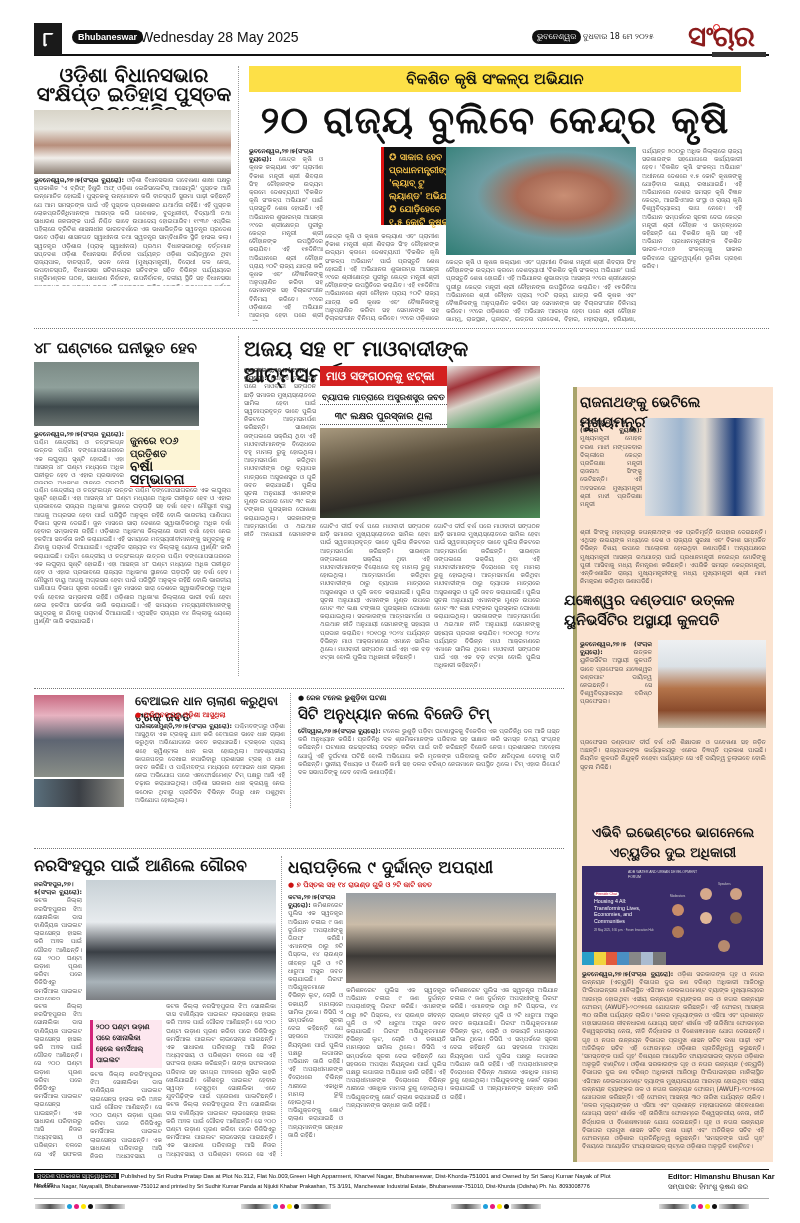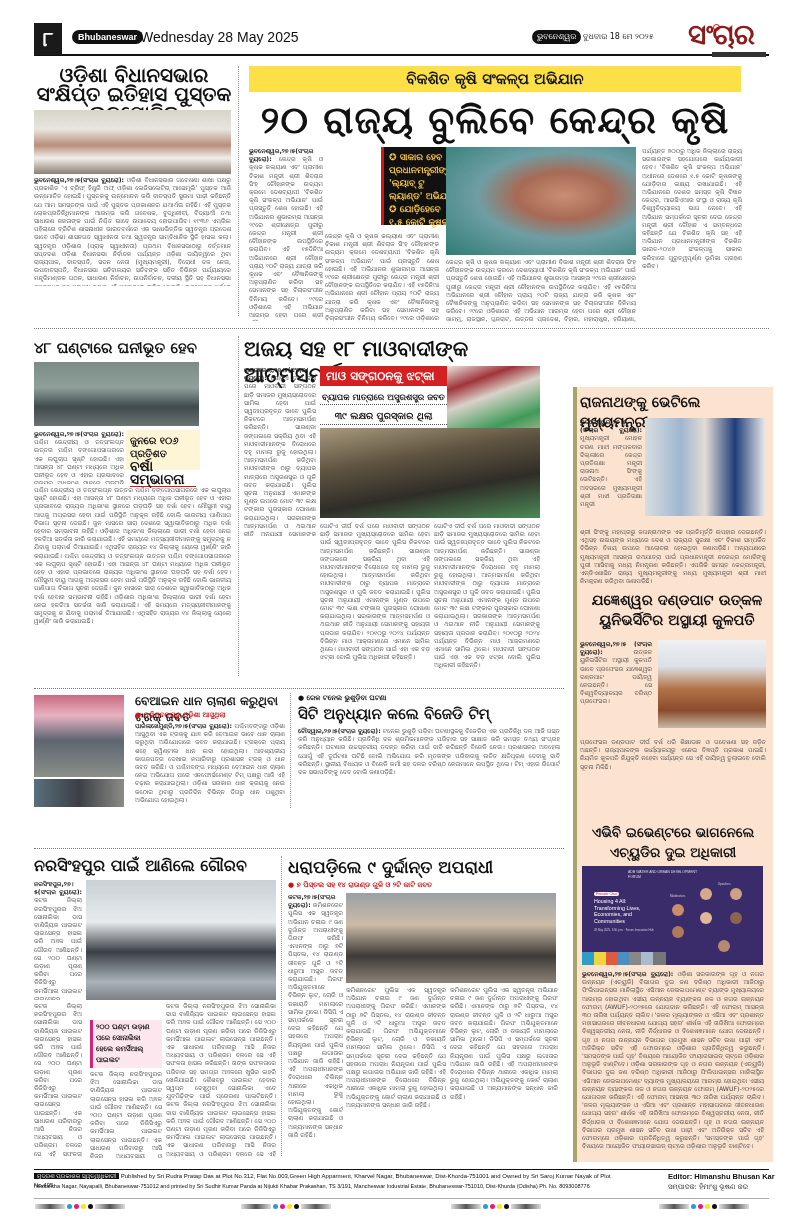--- a/index.html
+++ b/index.html
@@ -4,21 +4,21 @@
 <style>
   * { box-sizing: border-box; margin: 0; padding: 0; }
   body { width: 800px; height: 1223px; background: #fff; font-family: "DejaVu Sans", sans-serif; color: #111; position: relative; overflow: hidden; }
   .abs { position: absolute; }
   .masthead { left: 34px; top: 22px; width: 735px; height: 34px; border-bottom: 2px solid #111; }
   .page-num { left: 34px; top: 23px; width: 28px; height: 32px; background: #1a1a1a; color: #fff; font-size: 20px; font-weight: bold; display:flex; align-items:center; justify-content:center; font-family:"DejaVu Sans Mono", monospace; }
   .city-pill { left: 72px; top: 30px; height: 14px; padding: 0 6px; background: #111; color: #fff; border-radius: 8px; font-size: 9px; font-weight: bold; line-height: 14px; font-family: "Liberation Sans", sans-serif; }
   .date-en { left: 140px; top: 30px; font-size: 14px; font-weight: normal; font-family: "Liberation Sans", sans-serif; line-height: 14px; text-align: right; }
   .city-pill-or { left: 532px; top: 30px; height: 14px; padding: 0 5px; background: #111; color:#fff; border-radius: 8px; font-size: 8px; line-height: 14px; }
   .date-or { left: 583px; top: 30px; font-size: 8px; line-height: 14px; }
-  .logo { left: 688px; top: 22px; font-size: 28px; font-weight: bold; color: #8b1c1c; letter-spacing: -1px; line-height: 30px; font-family: Liberation Mono, monospace; }
+  .logo { left: 688px; top: 22px; font-size: 28px; font-weight: bold; color: #8b1c1c; letter-spacing: -1px; line-height: 30px; }
   .logo-dot { left: 713px; top: 24px; width: 7px; height: 7px; border: 1.5px solid #d00; border-radius: 50%; }
   .logo-tag { left: 712px; top: 52px; width: 54px; height: 5px; background: #333; }
 
   .hl { font-weight: bold; line-height: 1.1; color: #111; }
   .body-text { font-size: 6.2px; line-height: 8.2px; color: #444; text-align: justify; overflow: hidden; }
   .img { background: linear-gradient(135deg, #8a8f96, #c9c2b4 40%, #6d5e52 70%, #9aa4aa); overflow: hidden; }
   .dotted-h { border-top: 1px dotted #777; height: 0; }
   .vrule-d { width: 0; border-left: 1px dotted #999; }
 
   .orange-band { background: #fde047; }
@@ -90,21 +90,21 @@
 <div class="abs img" style="left:320px;top:428px;width:220px;height:90px;background:linear-gradient(170deg,#a8997e 0%,#5e5340 35%,#2f2c27 65%,#4b8a56 100%);"></div>
 <div class="abs body-text" style="left:320px;top:522px;width:110px;height:154px;"><span>ଗୋଟିଏ ଦୀର୍ଘ ବର୍ଷ ପରେ ମାଓବାଦୀ ସଙ୍ଗଠନ ଛାଡ଼ି ସମାଜର ମୁଖ୍ୟସ୍ରୋତରେ ସାମିଲ ହେବା ପାଇଁ ସ୍ୱତଃପ୍ରବୃତ୍ତ ଭାବେ ପୁଲିସ ନିକଟରେ ଆତ୍ମସମର୍ପଣ କରିଛନ୍ତି। ସାରଣ୍ଡା ଜଙ୍ଗଲରେ ସକ୍ରିୟ ଥିବା ଏହି ମାଓବାଦୀମାନଙ୍କ ବିରୋଧରେ ବହୁ ମାମଲା ରୁଜୁ ହୋଇଥିଲା। ଆତ୍ମସମର୍ପଣ କରିଥିବା ମାଓବାଦୀଙ୍କ ଠାରୁ ବ୍ୟାପକ ମାତ୍ରାରେ ଅସ୍ତ୍ରଶସ୍ତ୍ର ଓ ଗୁଳି ଜବତ କରାଯାଇଛି। ପୁଲିସ ସୂଚନା ଅନୁଯାୟୀ ଏମାନଙ୍କ ମୁଣ୍ଡ ଉପରେ ମୋଟ ୩୯ ଲକ୍ଷ ଟଙ୍କାର ପୁରସ୍କାର ଘୋଷଣା କରାଯାଇଥିଲା। ସରକାରଙ୍କ ଆତ୍ମସମର୍ପଣ ଓ ଥଇଥାନ ନୀତି ଅନୁଯାୟୀ ସେମାନଙ୍କୁ ସହାୟତା ପ୍ରଦାନ କରାଯିବ। ୨୦୧୦ରୁ ୨୦୨୪ ପର୍ଯ୍ୟନ୍ତ ବିଭିନ୍ନ ମାଓ ଆକ୍ରମଣରେ ଏମାନେ ସାମିଲ ଥିଲେ। ମାଓବାଦୀ ସଙ୍ଗଠନ ପାଇଁ ଏହା ଏକ ବଡ଼ ଝଟ୍‌କା ବୋଲି ପୁଲିସ ଅଧିକାରୀ କହିଛନ୍ତି।</span></div>
 <div class="abs body-text" style="left:434px;top:522px;width:106px;height:154px;"><span>ଗୋଟିଏ ଦୀର୍ଘ ବର୍ଷ ପରେ ମାଓବାଦୀ ସଙ୍ଗଠନ ଛାଡ଼ି ସମାଜର ମୁଖ୍ୟସ୍ରୋତରେ ସାମିଲ ହେବା ପାଇଁ ସ୍ୱତଃପ୍ରବୃତ୍ତ ଭାବେ ପୁଲିସ ନିକଟରେ ଆତ୍ମସମର୍ପଣ କରିଛନ୍ତି। ସାରଣ୍ଡା ଜଙ୍ଗଲରେ ସକ୍ରିୟ ଥିବା ଏହି ମାଓବାଦୀମାନଙ୍କ ବିରୋଧରେ ବହୁ ମାମଲା ରୁଜୁ ହୋଇଥିଲା। ଆତ୍ମସମର୍ପଣ କରିଥିବା ମାଓବାଦୀଙ୍କ ଠାରୁ ବ୍ୟାପକ ମାତ୍ରାରେ ଅସ୍ତ୍ରଶସ୍ତ୍ର ଓ ଗୁଳି ଜବତ କରାଯାଇଛି। ପୁଲିସ ସୂଚନା ଅନୁଯାୟୀ ଏମାନଙ୍କ ମୁଣ୍ଡ ଉପରେ ମୋଟ ୩୯ ଲକ୍ଷ ଟଙ୍କାର ପୁରସ୍କାର ଘୋଷଣା କରାଯାଇଥିଲା। ସରକାରଙ୍କ ଆତ୍ମସମର୍ପଣ ଓ ଥଇଥାନ ନୀତି ଅନୁଯାୟୀ ସେମାନଙ୍କୁ ସହାୟତା ପ୍ରଦାନ କରାଯିବ। ୨୦୧୦ରୁ ୨୦୨୪ ପର୍ଯ୍ୟନ୍ତ ବିଭିନ୍ନ ମାଓ ଆକ୍ରମଣରେ ଏମାନେ ସାମିଲ ଥିଲେ। ମାଓବାଦୀ ସଙ୍ଗଠନ ପାଇଁ ଏହା ଏକ ବଡ଼ ଝଟ୍‌କା ବୋଲି ପୁଲିସ ଅଧିକାରୀ କହିଛନ୍ତି।</span></div>
 
 <div class="abs peach olive-edge" style="left:573px;top:387px;width:200px;height:430px;"></div>
 <div class="abs hl" style="left:580px;top:392px;width:190px;font-size:14.5px;line-height:20px;">ରାଜନାଥଙ୍କୁ ଭେଟିଲେ ମୁଖ୍ୟମନ୍ତ୍ରୀ</div>
 <div class="abs body-text" style="left:580px;top:418px;width:62px;height:106px;"><span style="font-weight:bold;color:#222;">ଭୁବନେଶ୍ୱର,୨୭।୫ (ସଂଚାର ବ୍ୟୁରୋ):</span> <span>ମୁଖ୍ୟମନ୍ତ୍ରୀ ମୋହନ ଚରଣ ମାଝୀ ମଙ୍ଗଳବାର ଦିଲ୍ଲୀରେ କେନ୍ଦ୍ର ପ୍ରତିରକ୍ଷା ମନ୍ତ୍ରୀ ରାଜନାଥ ସିଂଙ୍କୁ ଭେଟିଛନ୍ତି। ଏହି ଅବସରରେ ମୁଖ୍ୟମନ୍ତ୍ରୀ ଶ୍ରୀ ମାଝୀ ପ୍ରତିରକ୍ଷା ମନ୍ତ୍ରୀ</span></div>
 <div class="abs img" style="left:645px;top:418px;width:120px;height:98px;background:linear-gradient(90deg,#d8dde2 0%,#9fb6cf 30%,#e2dcd4 50%,#1e3e7a 75%,#e8e8e8 100%);"></div>
 <div class="abs body-text" style="left:580px;top:528px;width:186px;height:56px;"><span>ଶ୍ରୀ ସିଂଙ୍କୁ ମହାପ୍ରଭୁ ଜଗନ୍ନାଥଙ୍କ ଏକ ପ୍ରତିମୂର୍ତ୍ତି ଉପହାର ଦେଇଛନ୍ତି। ଏଥିସହ ଉଭୟଙ୍କ ମଧ୍ୟରେ ଦେଶ ଓ ରାଜ୍ୟର ସୁରକ୍ଷା ଏବଂ ବିକାଶ ସମ୍ପର୍କିତ ବିଭିନ୍ନ ବିଷୟ ଉପରେ ଆଲୋଚନା ହୋଇଥିବା ଜଣାପଡ଼ିଛି। ଅନ୍ୟପକ୍ଷରେ ମୁଖ୍ୟମନ୍ତ୍ରୀ ଆସନ୍ତା ରଥଯାତ୍ରା ପାଇଁ ପ୍ରଧାନମନ୍ତ୍ରୀ ନରେନ୍ଦ୍ର ମୋଦିଙ୍କୁ ପୁରୀ ଆସିବାକୁ ମଧ୍ୟ ନିମନ୍ତ୍ରଣ କରିଛନ୍ତି। ଏପରିକି ସମସ୍ତ କେନ୍ଦ୍ରମନ୍ତ୍ରୀ, ଏନ୍‌ଡିଏଶାସିତ ରାଜ୍ୟ ମୁଖ୍ୟମନ୍ତ୍ରୀଙ୍କୁ ମଧ୍ୟ ମୁଖ୍ୟମନ୍ତ୍ରୀ ଶ୍ରୀ ମାଝୀ ନିମନ୍ତ୍ରଣ କରିଥିବା ଜଣାପଡ଼ିଛି।</span></div>
 
-<div class="abs hl" style="left:584px;top:590px;width:186px;font-size:14.5px;text-align:center;line-height:20px;">ଯଜ୍ଞେଶ୍ୱର ଦଣ୍ଡପାଟ ଉତ୍କଳ ୟୁନିଭର୍ସିଟିର ଅସ୍ଥାୟୀ କୁଳପତି</div>
+<div class="abs hl" style="left:564px;top:590px;width:186px;font-size:14.5px;line-height:20px;">ଯଜ୍ଞେଶ୍ୱର ଦଣ୍ଡପାଟ ଉତ୍କଳ ୟୁନିଭର୍ସିଟିର ଅସ୍ଥାୟୀ କୁଳପତି</div>
 <div class="abs body-text" style="left:580px;top:640px;width:72px;height:96px;"><span style="font-weight:bold;color:#222;">ଭୁବନେଶ୍ୱର,୨୭।୫ (ସଂଚାର ବ୍ୟୁରୋ):</span> <span>ଉତ୍କଳ ୟୁନିଭର୍ସିଟିର ଅସ୍ଥାୟୀ କୁଳପତି ଭାବେ ପ୍ରଫେସର ଯଜ୍ଞେଶ୍ୱର ଦଣ୍ଡପାଟ ଦାୟିତ୍ୱ ନେଇଛନ୍ତି। ସେ ବିଶ୍ୱବିଦ୍ୟାଳୟର ବରିଷ୍ଠ ପ୍ରଫେସର।</span></div>
 <div class="abs img" style="left:658px;top:640px;width:108px;height:88px;background:linear-gradient(180deg,#eef0f2 0%,#dbe1e6 30%,#b4744a 55%,#8a4b2c 80%,#c7b9a4 100%);"></div>
 <div class="abs body-text" style="left:580px;top:738px;width:186px;height:72px;"><span>ପ୍ରଫେସର ଦଣ୍ଡପାଟ ଦୀର୍ଘ ବର୍ଷ ଧରି ଶିକ୍ଷାଦାନ ଓ ଗବେଷଣା ସହ ଜଡ଼ିତ ଅଛନ୍ତି। ରାଜ୍ୟପାଳଙ୍କ କାର୍ଯ୍ୟାଳୟରୁ ଏନେଇ ବିଜ୍ଞପ୍ତି ପ୍ରକାଶ ପାଇଛି। ନିୟମିତ କୁଳପତି ନିଯୁକ୍ତି ନହେବା ପର୍ଯ୍ୟନ୍ତ ସେ ଏହି ଦାୟିତ୍ୱ ତୁଲାଇବେ ବୋଲି ସୂଚନା ମିଳିଛି।</span></div>
 
 <div class="abs peach olive-edge" style="left:573px;top:817px;width:200px;height:345px;"></div>
 <div class="abs hl" style="left:580px;top:822px;width:186px;font-size:13.5px;text-align:center;line-height:20px;">ଏଭିବି ଇଭେଣ୍ଟରେ ଭାଗନେଲେ ଏଚ୍‌ୟୁଡିର ଦୁଇ ଅଧିକାରୀ</div>
 <div class="abs" style="left:582px;top:866px;width:181px;height:99px;background:#3a2c6a;overflow:hidden;">
   <div style="position:absolute;left:46px;top:4px;width:80px;font-size:3.5px;color:#ddd;font-family:'Liberation Sans',sans-serif;line-height:5px;">ADB WATER AND URBAN DEVELOPMENT FORUM</div>
   <div style="position:absolute;left:12px;top:26px;background:#fff;color:#c13;font-size:3.5px;padding:0 2px;border-radius:2px;font-family:'Liberation Sans',sans-serif;">Fireside Chat</div>
   <div style="position:absolute;left:12px;top:32px;width:62px;font-size:5.3px;color:#fff;font-family:'Liberation Sans',sans-serif;line-height:6.6px;">Housing 4 All: Transforming Lives, Economies, and Communities</div>

